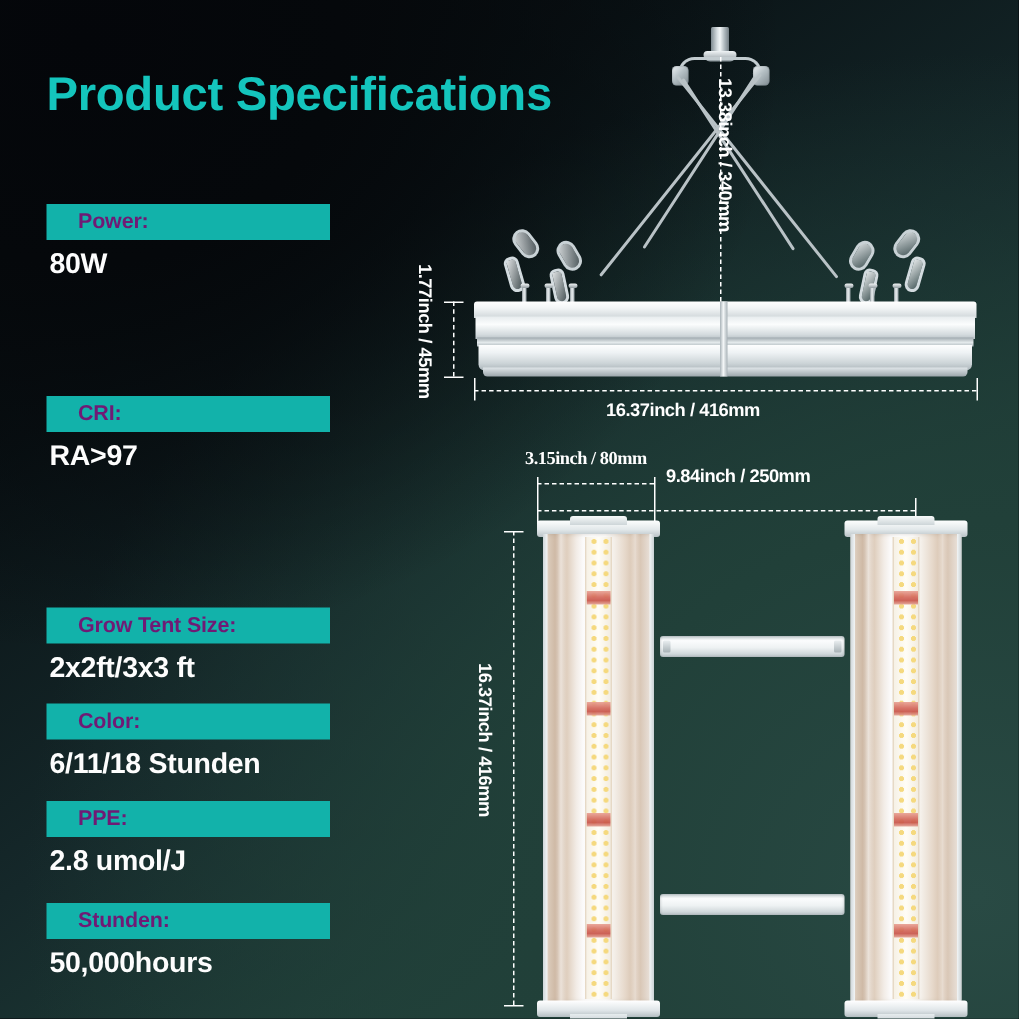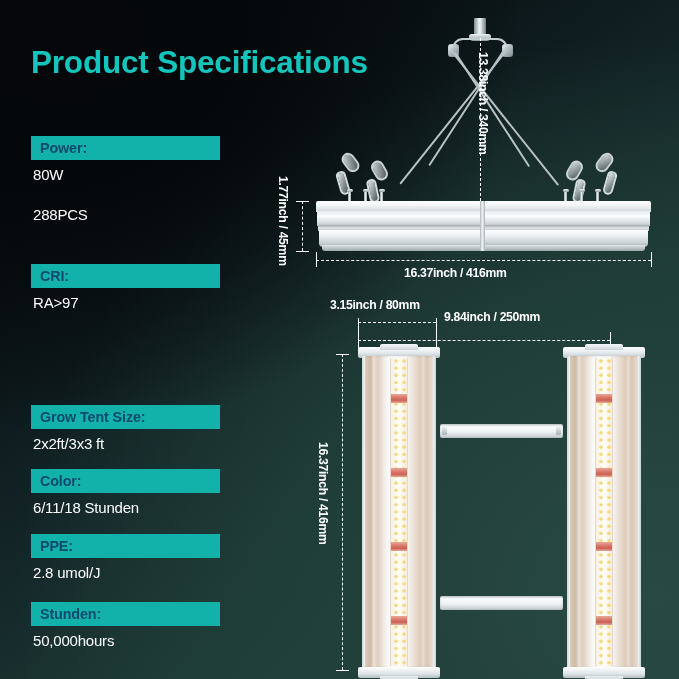--- a/index.html
+++ b/index.html
@@ -23,28 +23,28 @@
   
   #specs { position:absolute; left:0; top:0; width:290px; height:516px; }
   #page-title {
     position:absolute; left:31px; top:44px;
     font-size:31.5px; font-weight:bold; letter-spacing:-0.2px;
     color:#14c5bd; white-space:nowrap;
   }
   .spec-row { position:absolute; left:31px; width:240px; }
   .spec-label {
     display:block; width:189px; height:24px; line-height:24px;
-    background:#12b2aa; color:#0c4a6e;
+    background:#12b2aa; color:#701a75;
     font-size:14.3px; font-weight:bold;
-    padding-left:9px; letter-spacing:-0.1px;
+    padding-left:21px; letter-spacing:-0.1px;
     white-space:nowrap; overflow:hidden;
   }
   .spec-value {
     display:block; margin-top:6px; padding-left:2px;
-    color:#fdfdfd; font-size:15px; font-weight:normal;
+    color:#fdfdfd; font-size:19px; font-weight:bold;
     letter-spacing:-0.2px; white-space:nowrap;
   }
 
   
   .dim-text {
     position:absolute; color:#ffffff; font-size:12.2px;
     font-weight:bold; letter-spacing:-0.3px; white-space:nowrap;
   }
   .dim-text.vert { transform-origin:0 0; }
   .dash-h { position:absolute; height:0; border-top:1.4px dashed #ffffff; }
@@ -219,21 +219,20 @@
 
   <div id="specs">
     <div id="page-title">Product Specifications</div>
 
     <div class="spec-row" style="top:136px">
       <span class="spec-label">Power:</span>
       <span class="spec-value">80W</span>
     </div>
 
     <div class="spec-row" style="top:200px">
-      <span class="spec-value">288PCS</span>
     </div>
 
     <div class="spec-row" style="top:264px">
       <span class="spec-label">CRI:</span>
       <span class="spec-value">RA&gt;97</span>
     </div>
 
 
     <div class="spec-row" style="top:405px">
       <span class="spec-label">Grow Tent Size:</span>
@@ -305,21 +304,21 @@
     <div class="dim-text vert" style="left:14px; top:168px; transform:rotate(90deg);">1.77inch / 45mm</div>
 
     <div class="dash-h" style="left:40px; top:252px; width:335px;"></div>
     <div class="tick-v" style="left:40px; top:244px; height:15px;"></div>
     <div class="tick-v" style="left:375px; top:244px; height:15px;"></div>
     <div class="dim-text" style="left:128px; top:258px;">16.37inch / 416mm</div>
   </div>
 
   <div id="diagram-bottom">
 
-    <div class="dim-text" style="left:0; top:2px;">3.15inch / 80mm</div>
+    <div class="dim-text" style="left:20px; top:2px;font-family:Liberation Serif, serif;">3.15inch / 80mm</div>
     <div class="dash-h" style="left:28px; top:26px; width:78px;"></div>
     <div class="tick-v" style="left:28px; top:22px; height:32px;"></div>
     <div class="tick-v" style="left:106px; top:22px; height:32px;"></div>
 
     <div class="dim-text" style="left:114px; top:14px;">9.84inch / 250mm</div>
     <div class="dash-h" style="left:28px; top:44px; width:252px;"></div>
     <div class="tick-v" style="left:280px; top:36px; height:18px;"></div>
 
     <div class="dash-v" style="left:12px; top:58px; height:316px;"></div>
     <div class="tick-h" style="left:6px; top:58px; width:13px;"></div>

